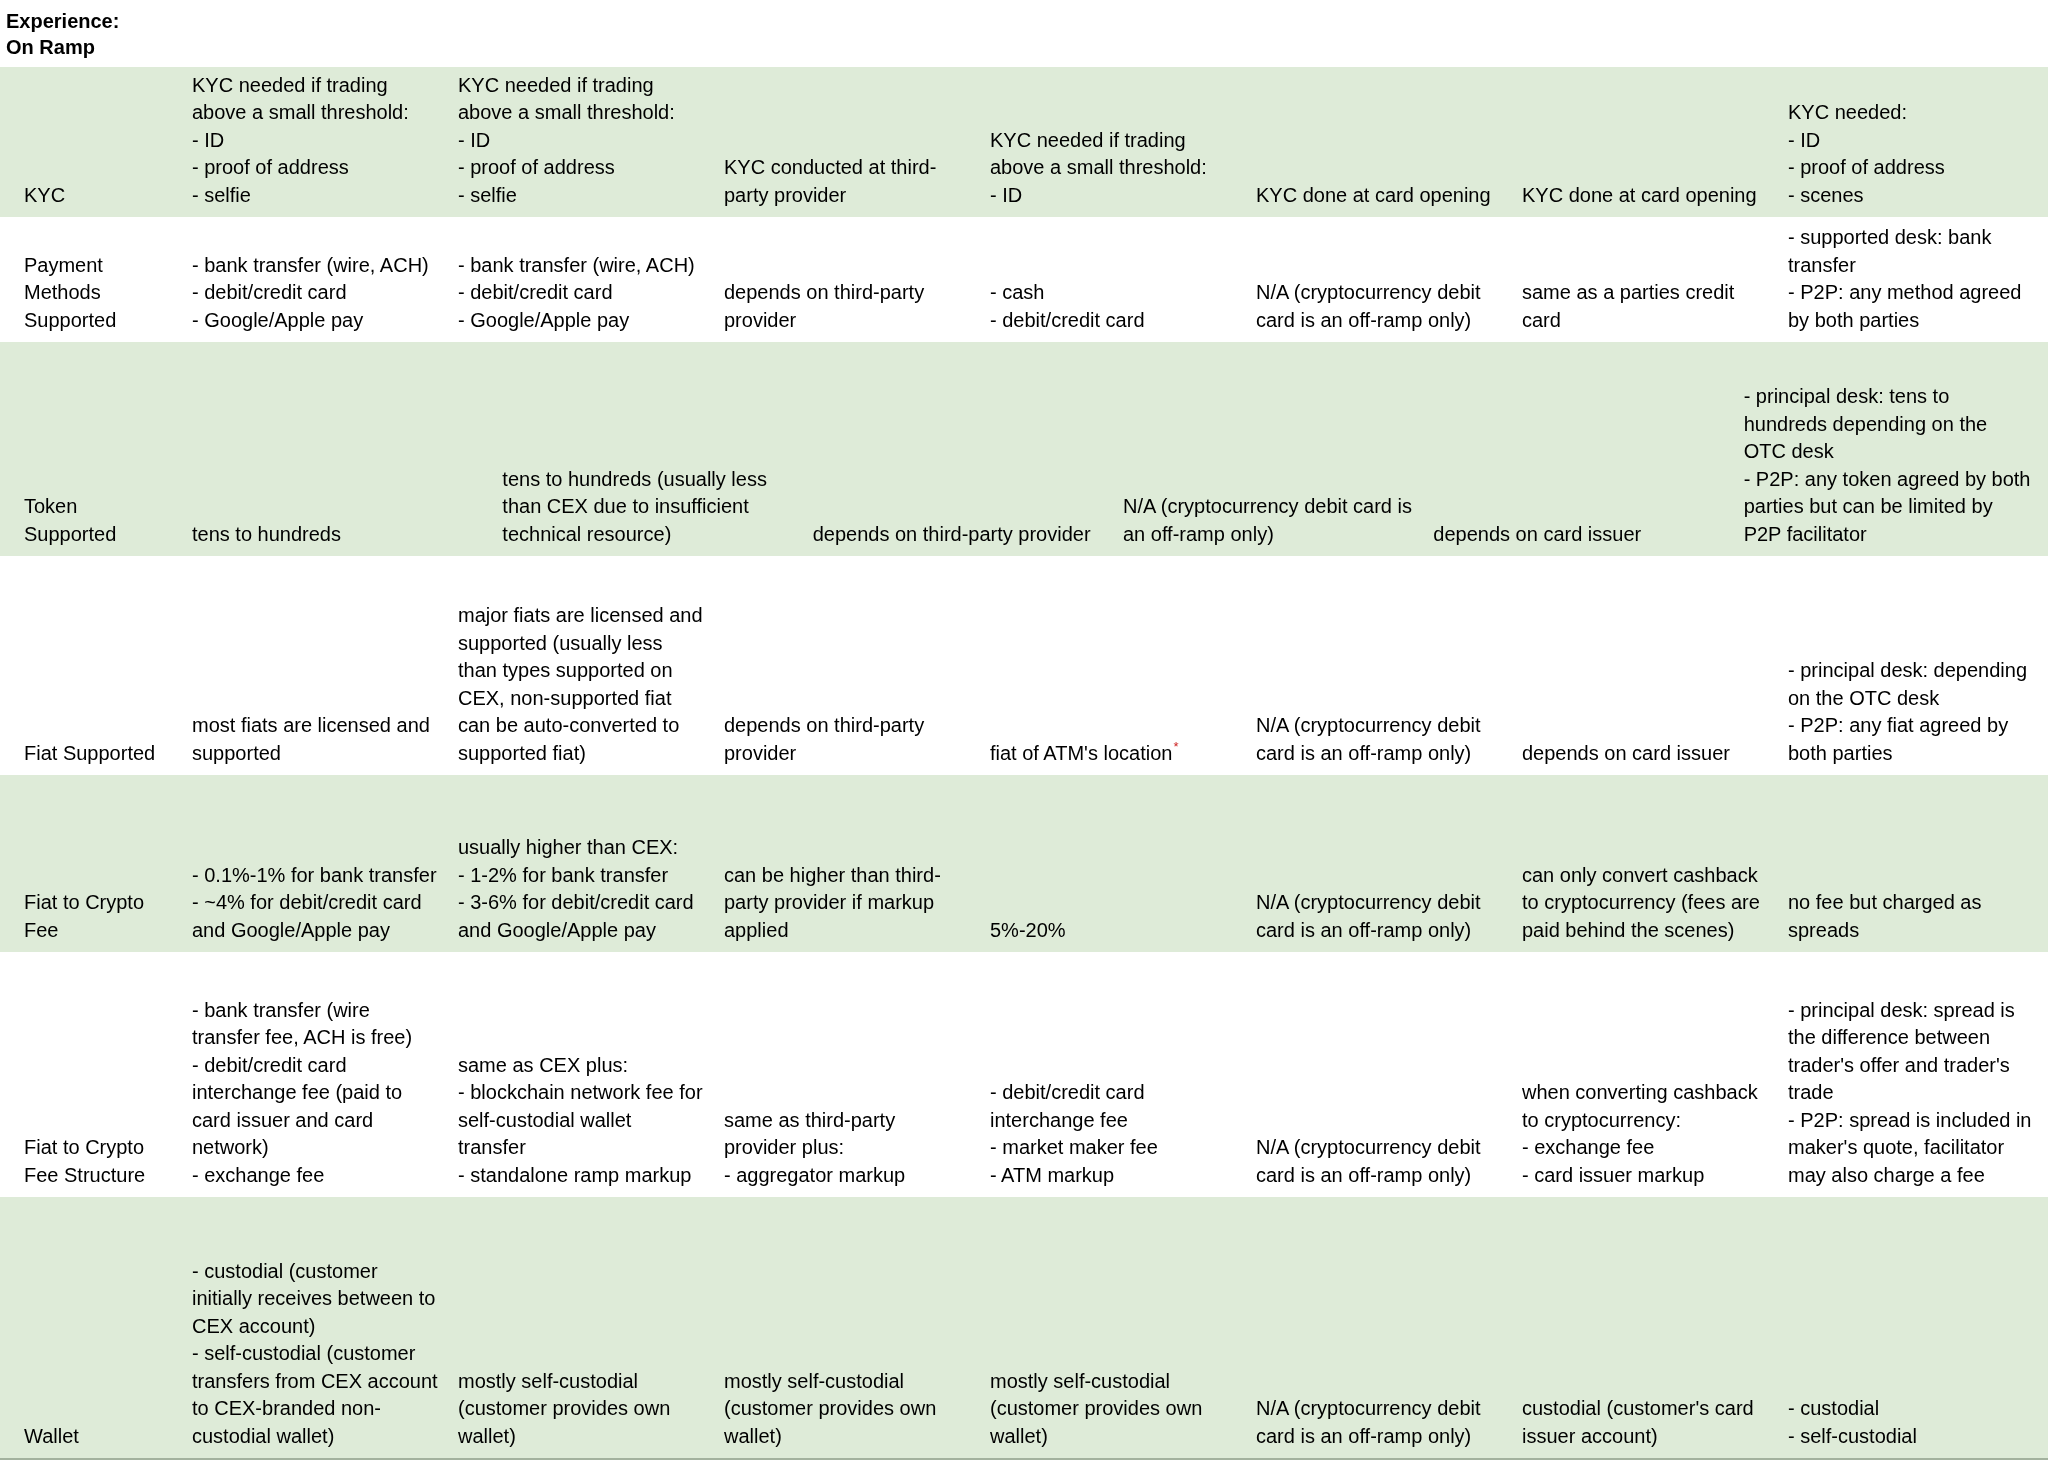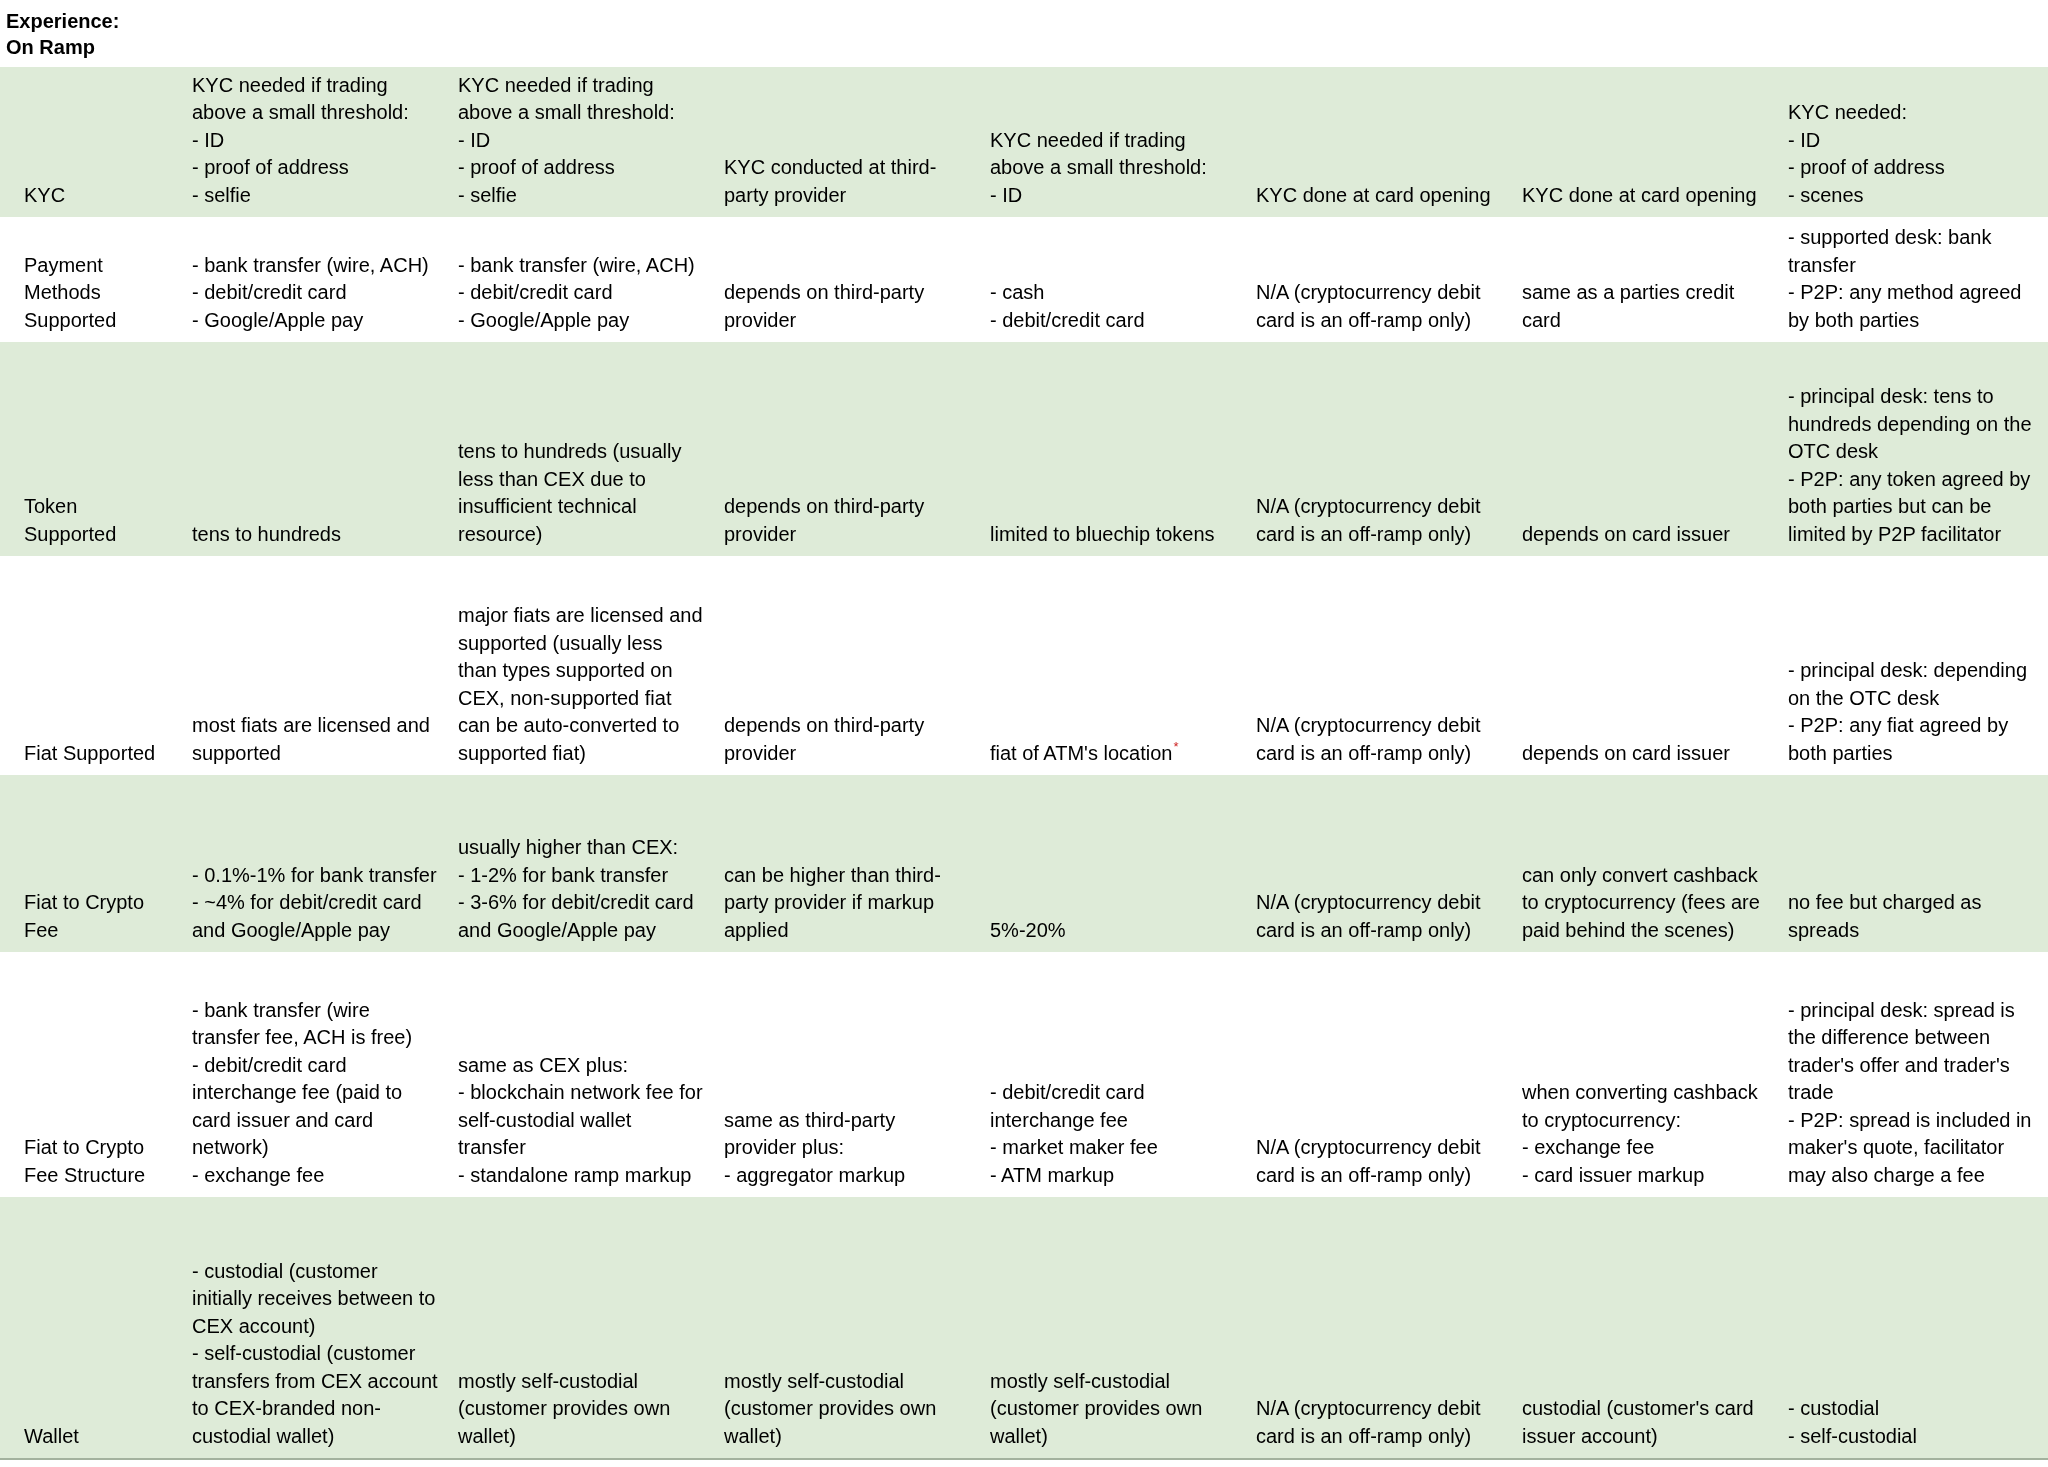--- a/index.html
+++ b/index.html
@@ -89,21 +89,20 @@
       <div class="cell">same as a parties credit card</div>
       <div class="cell">- supported desk: bank transfer
 - P2P: any method agreed by both parties</div>
     </div>
 
     <div class="row">
       <div class="cell label">Token Supported</div>
       <div class="cell">tens to hundreds</div>
       <div class="cell">tens to hundreds (usually less than CEX due to insufficient technical resource)</div>
       <div class="cell">depends on third-party provider</div>
-      <div class="cell">limited to bluechip tokens</div>
       <div class="cell">N/A (cryptocurrency debit card is an off-ramp only)</div>
       <div class="cell">depends on card issuer</div>
       <div class="cell">- principal desk: tens to hundreds depending on the OTC desk
 - P2P: any token agreed by both parties but can be limited by P2P facilitator</div>
     </div>
 
     <div class="row">
       <div class="cell label">Fiat Supported</div>
       <div class="cell">most fiats are licensed and supported</div>
       <div class="cell">major fiats are licensed and supported (usually less than types supported on CEX, non-supported fiat can be auto-converted to supported fiat)</div>

